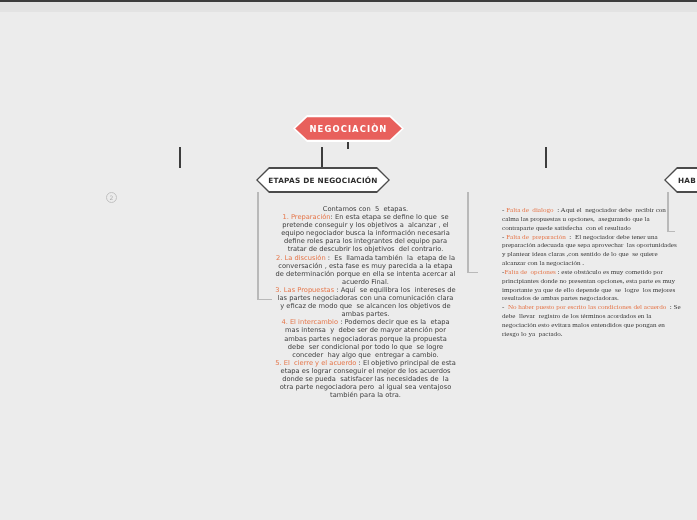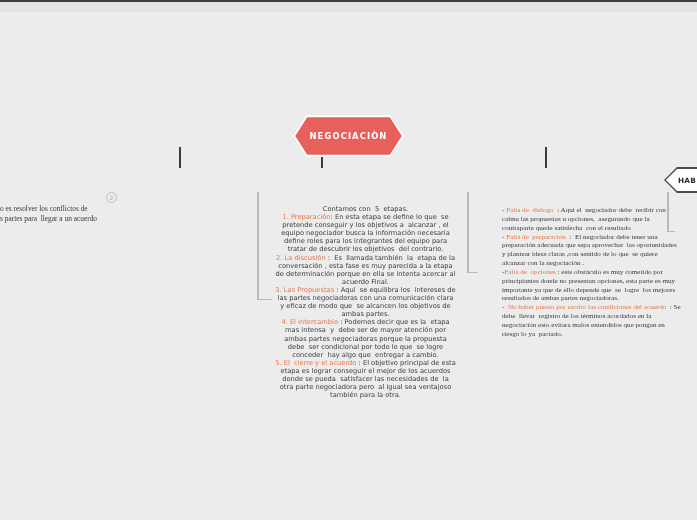--- a/index.html
+++ b/index.html
@@ -23,21 +23,21 @@
   .elb-hab-h{left:667px;top:230.5px;width:8px;height:1.5px;}
 
   
   .hex{position:absolute;}
   .hex-outer{position:absolute;inset:0;background:#4b4b4b;
     clip-path:polygon(13px 0,calc(100% - 13px) 0,100% 50%,calc(100% - 13px) 100%,13px 100%,0 50%);}
   .hex-inner{position:absolute;inset:1.8px;background:#ffffff;
     clip-path:polygon(11.5px 0,calc(100% - 11.5px) 0,100% 50%,calc(100% - 11.5px) 100%,11.5px 100%,0 50%);}
   .hex-label{position:absolute;inset:0;display:flex;align-items:center;justify-content:center;
     font-size:7.3px;font-weight:bold;color:#2d2d2d;letter-spacing:.25px;white-space:pre;}
-  .node-root{left:293px;top:115px;width:111px;height:42px;}
+  .node-root{left:293px;top:115px;width:111px;height:27px;}
   .node-root .hex-outer{background:#ffffff;
     clip-path:polygon(14px 0,calc(100% - 14px) 0,100% 50%,calc(100% - 14px) 100%,14px 100%,0 50%);}
   .node-root .hex-inner{inset:2.2px;background:#e8605c;
     clip-path:polygon(12px 0,calc(100% - 12px) 0,100% 50%,calc(100% - 12px) 100%,12px 100%,0 50%);}
   .node-root .hex-label{color:#ffffff;font-size:8.4px;letter-spacing:1.1px;}
   .node-tipos{left:113px;top:167px;width:134px;height:26px;}
   .node-etapas{left:256px;top:167px;width:134px;height:26px;}
   .node-obstaculos{left:459px;top:167px;width:173px;height:26px;}
   .node-hab{left:664px;top:167px;width:140px;height:26px;}
   .node-hab .hex-label{justify-content:flex-start;padding-left:14px;}
@@ -81,28 +81,32 @@
   <div class="soft elb-hab-h"></div>
 
   <div class="hex node-root">
     <div class="hex-outer"></div>
     <div class="hex-inner"></div>
     <div class="hex-label">NEGOCIACIÒN</div>
   </div>
 
   <div class="badge">2</div>
 
+  <div class="hex node-etapas">
+    <div class="hex-outer"></div>
+    <div class="hex-inner"></div>
+    <div class="hex-label">ETAPAS DE NEGOCIACIÓN</div>
+  </div>
 
 
   <div class="hex node-hab">
     <div class="hex-outer"></div>
     <div class="hex-inner"></div>
     <div class="hex-label">HAB</div>
   </div>
 
-  <div class="tblock blk-left-intro"><div class="frag">o es resolver los conflictos de</div><div class="frag">s partes para  llegar a un acuerdo</div></div>
 
   <div class="tblock sansblock blk-etapas"><div class="para"><span>Contamos con  5  etapas.</span></div><div class="para"><span class="accent">1. Preparación</span><span>: En esta etapa se define lo que  se pretende conseguir y los objetivos a  alcanzar , el equipo negociador busca la información necesaria define roles para los integrantes del equipo para tratar de descubrir los objetivos  del contrario.</span></div><div class="para"><span class="accent">2. La discusión </span><span>:  Es  llamada también  la  etapa de la conversación , esta fase es muy parecida a la etapa de determinación porque en ella se intenta acercar al acuerdo Final.</span></div><div class="para"><span class="accent">3. Las Propuestas </span><span>: Aquí  se equilibra los  intereses de las partes negociadoras con una comunicación clara y eficaz de modo que  se alcancen los objetivos de ambas partes.</span></div><div class="para"><span class="accent">4. El intercambio </span><span>: Podemos decir que es la  etapa mas intensa  y  debe ser de mayor atención por ambas partes negociadoras porque la propuesta debe  ser condicional por todo lo que  se logre conceder  hay algo que  entregar a cambio.</span></div><div class="para"><span class="accent">5. El  cierre y el acuerdo </span><span>: El objetivo principal de esta etapa es lograr conseguir el mejor de los acuerdos donde se pueda  satisfacer las necesidades de  la otra parte negociadora pero  al igual sea ventajoso también para la otra.</span></div></div>
 
   <div class="tblock serifblock blk-obstaculos"><div class="para"><span>- </span><span class="accent">Falta de  dialogo </span><span> : Aqui el  negociador debe  recibir con calma las propuestas u opciones,  asegurando que la contraparte quede satisfecha  con el resultado</span></div><div class="para"><span>- </span><span class="accent">Falta de  preparación </span><span> :  El negociador debe tener una preparación adecuada que sepa aprovechar  las oportunidades  y plantear ideas claras ,con sentido de lo que  se quiere  alcanzar con la negociación .</span></div><div class="para"><span>-</span><span class="accent">Falta de  opciones </span><span>: este obstáculo es muy cometido por principiantes donde no presentan opciones, esta parte es muy importante ya que de ello depende que  se  logre  los mejores  resultados de ambas partes negociadoras.</span></div><div class="para"><span>-  </span><span class="accent">No haber puesto por escrito las condiciones del acuerdo </span><span> : Se debe  llevar  registro de los términos acordados en la negociación esto evitara malos entendidos que pongan en riesgo lo ya  pactado.</span></div></div>
 
   <div class="tblock serifblock blk-hab"><div class="frag indent">Un</div><div class="frag">1 . S</div><div class="frag">2. S</div><div class="frag">3. R</div><div class="frag">4. S</div><div class="frag">5. T</div></div>
 </div>
 
 </body></html>

